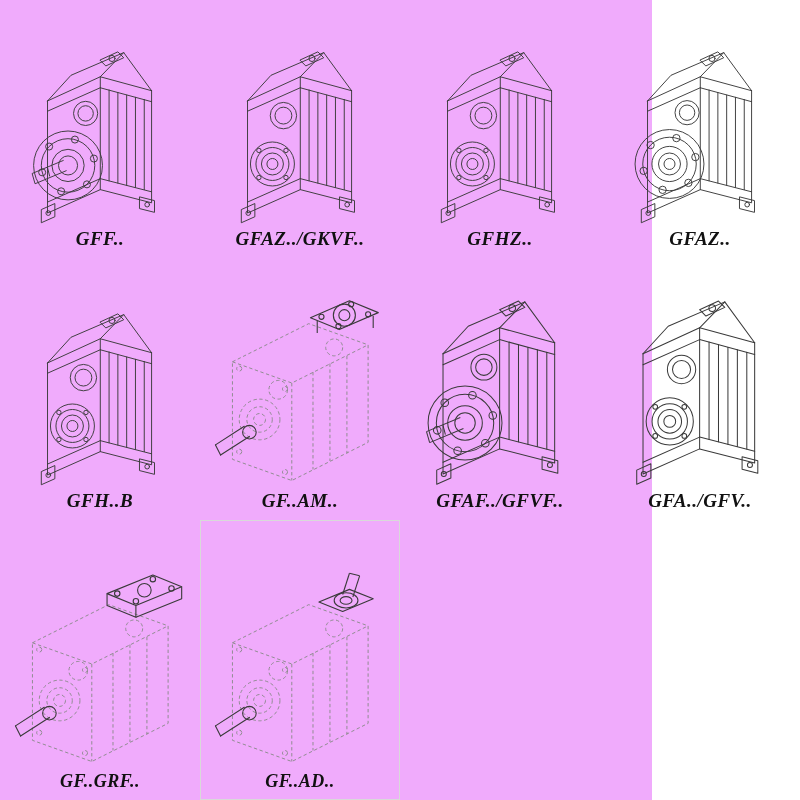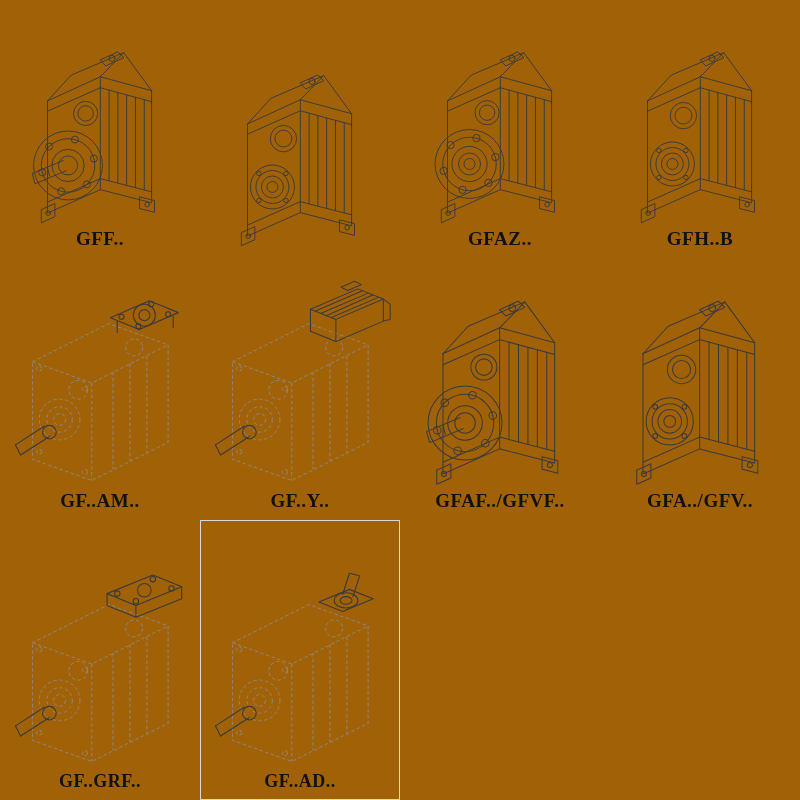--- a/index.html
+++ b/index.html
@@ -1,17 +1,17 @@
 <!DOCTYPE html>
 <html><head>
 <meta charset="utf-8">
 <style>
   html,body{margin:0;padding:0;background:#fff;}
   body{width:800px;height:800px;overflow:hidden;font-family:"Liberation Serif",serif;}
-  .catalog{width:800px;height:800px;display:grid;grid-template-columns:repeat(4,200px);grid-template-rows:258px 262px 280px;background:#a16207;}
+  .catalog{width:652px;height:800px;display:grid;grid-template-columns:repeat(4,200px);grid-template-rows:258px 262px 280px;background:#f0abfc;font-style:italic;}
   .cell{display:flex;flex-direction:column;align-items:center;justify-content:flex-end;margin:0;padding:0 0 8px;}
   .label{font-weight:700;font-size:19px;color:#111;letter-spacing:.5px;white-space:nowrap;margin-top:2px;line-height:1.1;}
   .label.lg{font-size:18px;}
   svg.drawing{display:block;}
   .d-solid{height:192px;}
   .d-solid-lg{height:206px;}
   .d-phantom{height:212px;}
   .boxed{outline:1px solid #d9d9d9;outline-offset:-1px;}
 </style>
 </head>
@@ -170,22 +170,30 @@
       <use href="#flangeShaft"></use>
     </svg>
     <figcaption class="label">GFF..</figcaption>
   </figure>
 
   <figure class="cell">
     <svg class="drawing d-solid" viewBox="0 0 200 262" role="img">
       <use href="#shell"></use>
       <use href="#bores"></use>
     </svg>
-  </figure>
-
+    <figcaption class="label">GFAZ../GKVF..</figcaption>
+  </figure>
+
+  <figure class="cell">
+    <svg class="drawing d-solid" viewBox="0 0 200 262" role="img">
+      <use href="#shell"></use>
+      <use href="#bores"></use>
+    </svg>
+    <figcaption class="label">GFHZ..</figcaption>
+  </figure>
 
   <figure class="cell">
     <svg class="drawing d-solid" viewBox="0 0 200 262" role="img">
       <use href="#shell"></use>
       <use href="#flangeOnly"></use>
     </svg>
     <figcaption class="label">GFAZ..</figcaption>
   </figure>
 
 
@@ -199,28 +207,20 @@
 
   <figure class="cell">
     <svg class="drawing d-phantom" viewBox="0 0 220 250" role="img">
       <use href="#phShell"></use>
       <use href="#phShaft"></use>
       <use href="#amFlange"></use>
     </svg>
     <figcaption class="label">GF..AM..</figcaption>
   </figure>
 
-  <figure class="cell">
-    <svg class="drawing d-phantom" viewBox="0 0 220 250" role="img">
-      <use href="#phShell"></use>
-      <use href="#phShaft"></use>
-      <use href="#motorY"></use>
-    </svg>
-    <figcaption class="label">GF..Y..</figcaption>
-  </figure>
 
   <figure class="cell">
     <svg class="drawing d-solid-lg" viewBox="0 0 200 262" role="img">
       <use href="#shell"></use>
       <use href="#flangeShaft"></use>
     </svg>
     <figcaption class="label">GFAF../GFVF..</figcaption>
   </figure>
 
   <figure class="cell">

